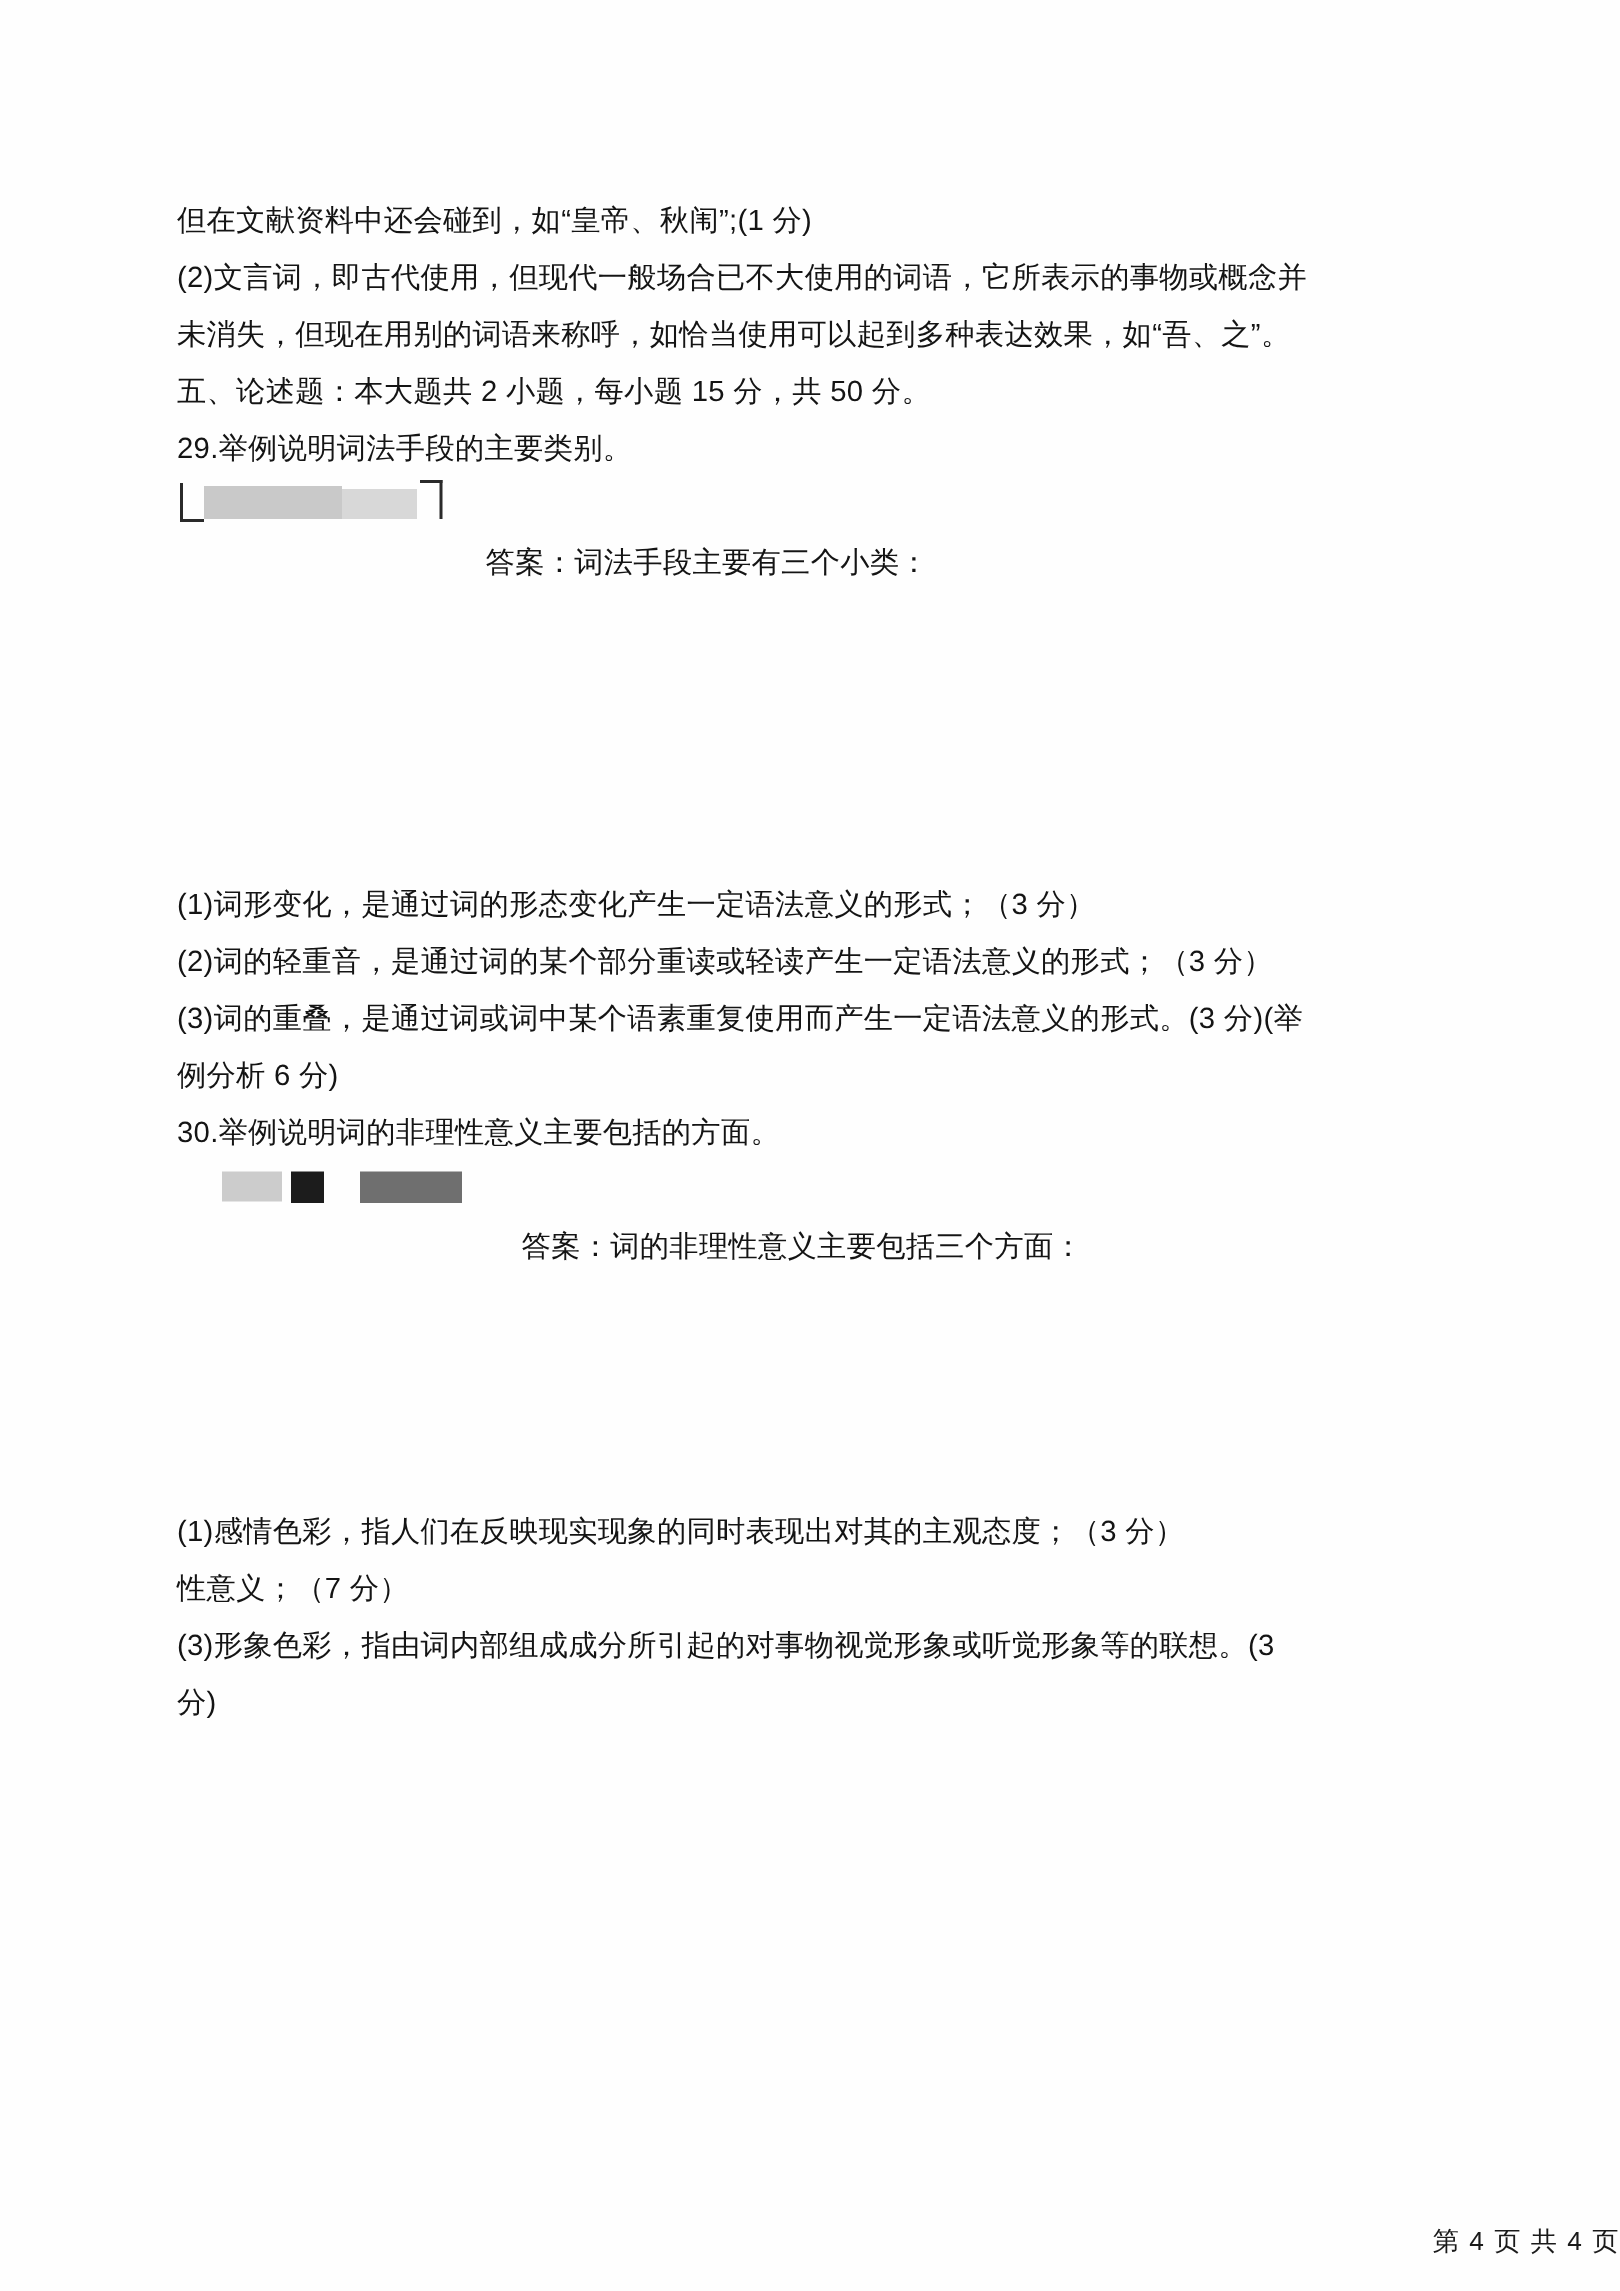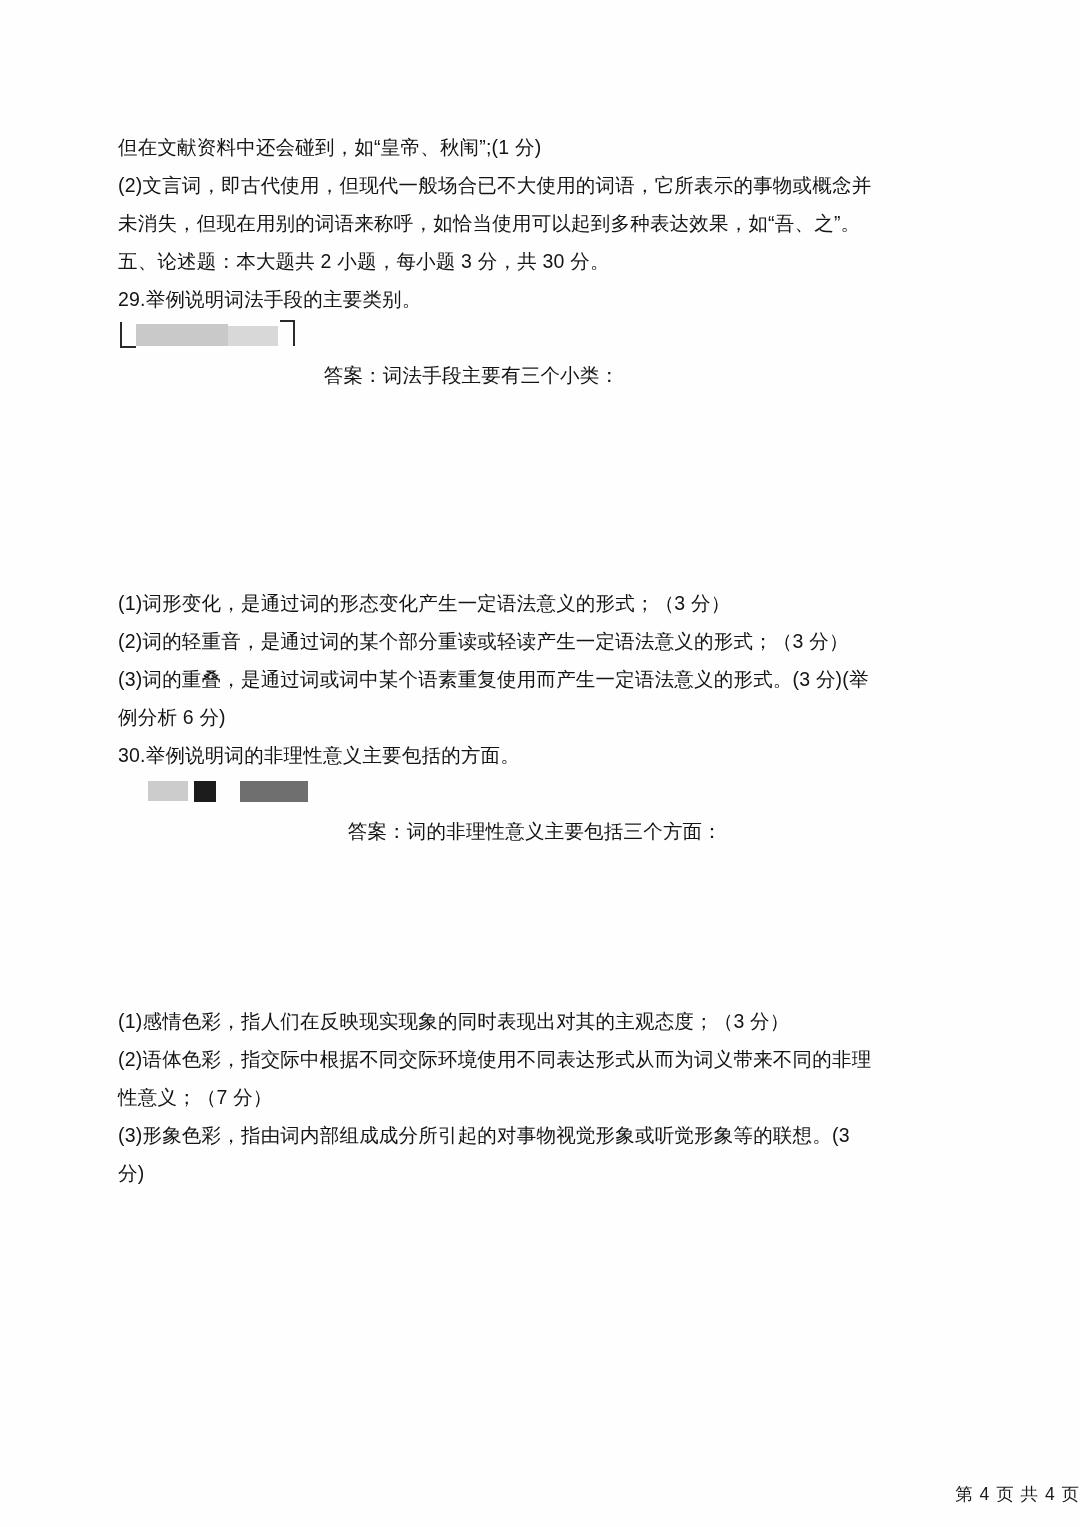--- a/index.html
+++ b/index.html
@@ -83,21 +83,21 @@
 </head>
 <body>
 
 <div class="page">
 
   <div class="content">
 
     <div class="line para">但在文献资料中还会碰到，如“皇帝、秋闱”;(1 分)</div>
     <div class="line para">(2)文言词，即古代使用，但现代一般场合已不大使用的词语，它所表示的事物或概念并</div>
     <div class="line para">未消失，但现在用别的词语来称呼，如恰当使用可以起到多种表达效果，如“吾、之”。</div>
-    <div class="line para">五、论述题：本大题共 2 小题，每小题 3 分，共 30 分。</div>
+    <div class="line para">五、论述题：本大题共 2 小题，每小题 15 分，共 50 分。</div>
     <div class="line para">29.举例说明词法手段的主要类别。</div>
 
     <div class="line para redacted-line">
       <span style="display:inline-block;width:172px;" class="hidden-text">占位</span><span>答案：词法手段主要有三个小类：</span>
       <span class="redact" style="left:18px; top:6px; width:92px; height:22px;"></span>
       <span class="redact" style="left:110px; top:8px; width:50px; height:20px; background:#d8d8d8;"></span>
       <span class="bracket-left" style="left:2px; top:4px; width:14px; height:24px;"></span>
       <span class="bracket-right" style="left:162px; top:2px; width:13px; height:24px;"></span>
     </div>
 
@@ -108,21 +108,20 @@
     <div class="line para">30.举例说明词的非理性意义主要包括的方面。</div>
 
     <div class="line para redacted-line">
       <span style="display:inline-block;width:196px;" class="hidden-text">占位占</span><span>答案：词的非理性意义主要包括三个方面：</span>
       <span class="redact" style="left:30px; top:7px; width:40px; height:20px; background:#cccccc;"></span>
       <span class="redact dark" style="left:76px; top:7px; width:22px; height:21px;"></span>
       <span class="redact mid" style="left:122px; top:7px; width:68px; height:21px;"></span>
     </div>
 
     <div class="line para">(1)感情色彩，指人们在反映现实现象的同时表现出对其的主观态度；（3 分）</div>
-    <div class="line para">(2)语体色彩，指交际中根据不同交际环境使用不同表达形式从而为词义带来不同的非理</div>
     <div class="line para">性意义；（7 分）</div>
     <div class="line para">(3)形象色彩，指由词内部组成成分所引起的对事物视觉形象或听觉形象等的联想。(3</div>
     <div class="line para">分)</div>
 
   </div>
 
   <div class="footer">第 4 页 共 4 页</div>
 
 </div>
 

